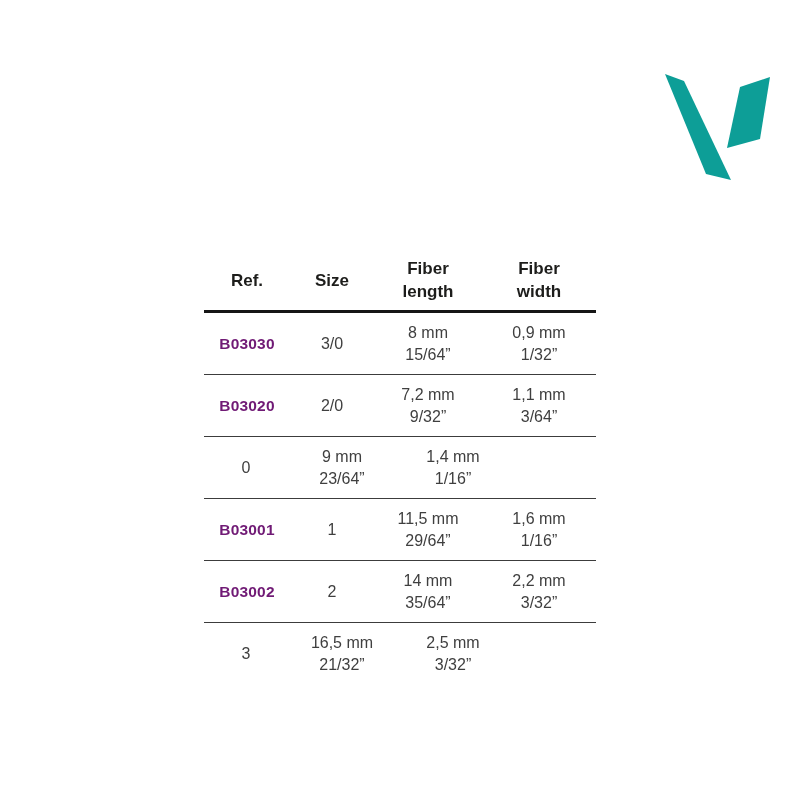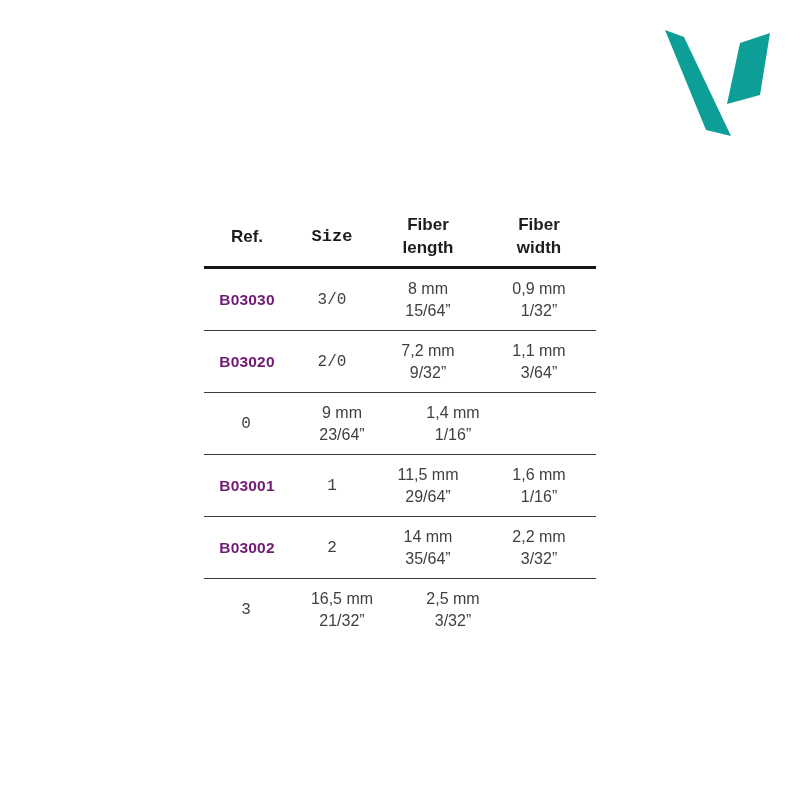--- a/index.html
+++ b/index.html
@@ -7,20 +7,21 @@
     padding: 0;
     background: #ffffff;
     font-family: "Liberation Sans", "DejaVu Sans", sans-serif;
   }
   .canvas {
     position: relative;
     width: 800px;
     height: 724px;
     background: #ffffff;
     overflow: hidden;
+    margin-top: 44px;
   }
 
   
   .logo {
     position: absolute;
     left: 660px;
     top: 25px;
     width: 115px;
     height: 120px;
   }
@@ -48,21 +49,21 @@
     display: flex;
     flex-direction: column;
     justify-content: center;
     align-items: center;
     text-align: center;
     font-size: 16px;
     line-height: 22px;
     color: #3f3f3f;
   }
   .c-ref  { width: 86px; }
-  .c-size { width: 84px; font-family: Liberation Mono, monospace; }
+  .c-size { width: 84px; }
   .c-len  { width: 108px; }
   .c-wid  { width: 114px; }
   .t-row.header .cell {
     font-size: 17px;
     line-height: 23px;
     font-weight: bold;
     color: #1d1d1b;
   }
   .cell.ref-bold {
     font-weight: bold;

